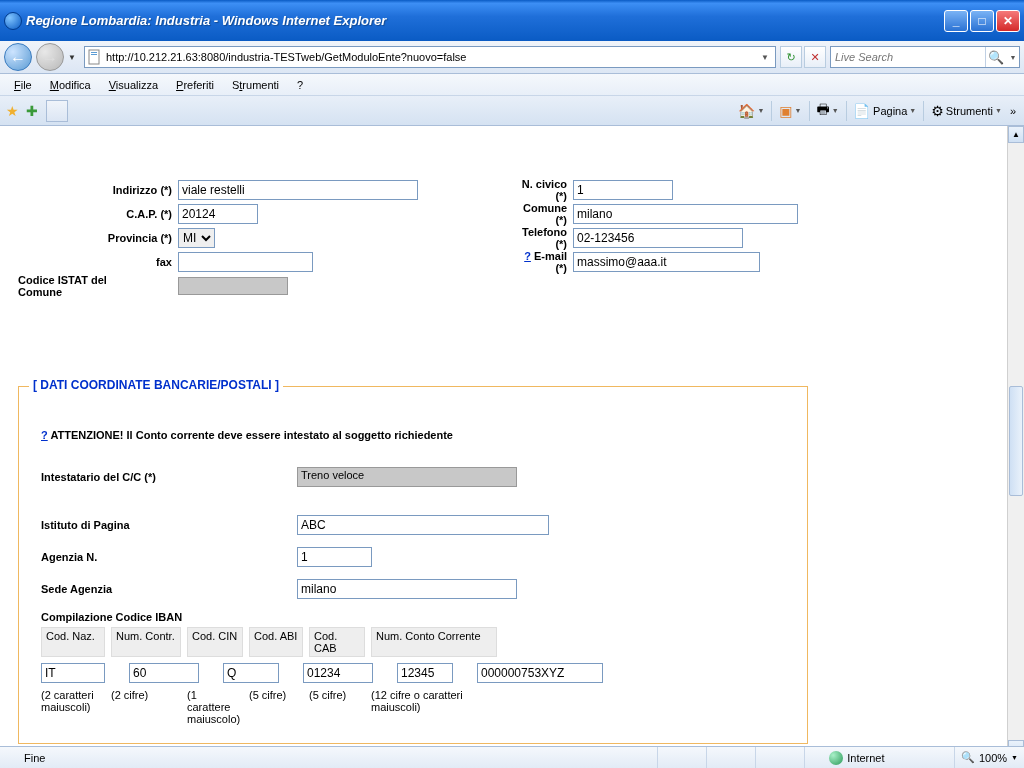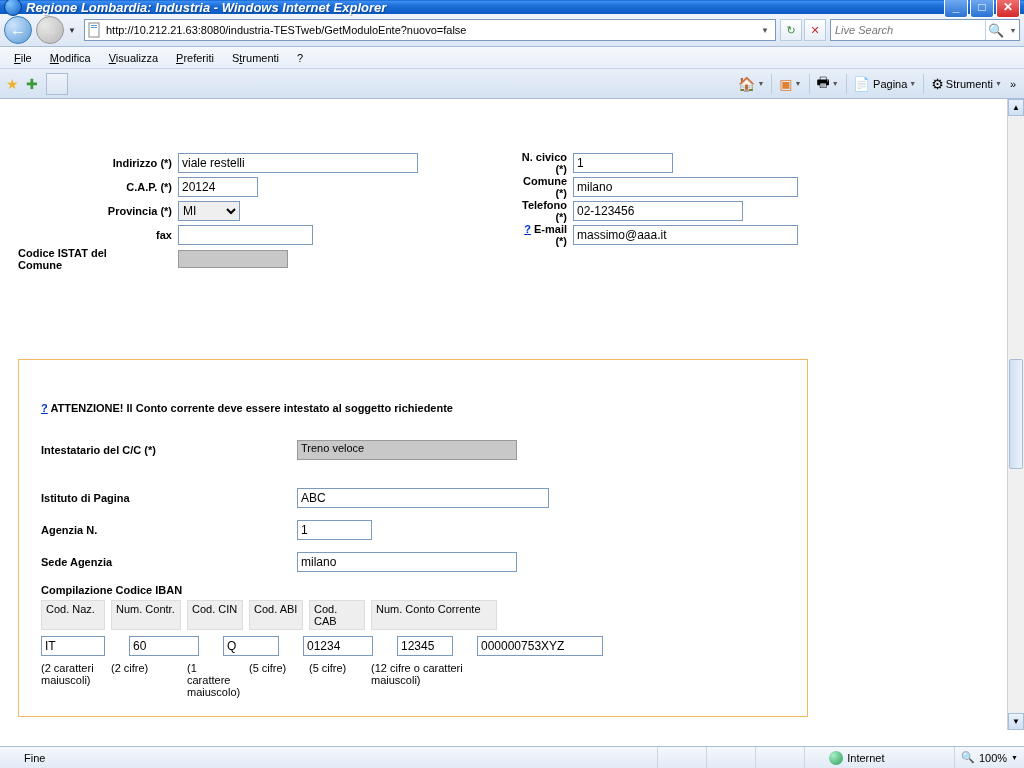--- a/index.html
+++ b/index.html
@@ -1,19 +1,19 @@
 <!DOCTYPE html>
 <html><head>
 <meta charset="utf-8">
 <style>
 * { box-sizing: border-box; margin: 0; padding: 0; }
 body { font-family: Tahoma, Arial, sans-serif; font-size: 11px; background: #fff; overflow: hidden; width: 1024px; height: 768px; }
 
 
-.titlebar { height: 14px; background: linear-gradient(to bottom, #0a5bc4 0%, #3d8ff5 8%, #1f6fd9 40%, #0a5bc4 100%); display: flex; align-items: center; padding: 0 4px; color: #fff; font-weight: bold; }
+.titlebar { height: 41px; background: linear-gradient(to bottom, #0a5bc4 0%, #3d8ff5 8%, #1f6fd9 40%, #0a5bc4 100%); display: flex; align-items: center; padding: 0 4px; color: #fff; font-weight: bold; }
 .titlebar .ie-icon { width: 18px; height: 18px; margin-right: 4px; border-radius: 50%; background: radial-gradient(circle at 30% 30%, #7fc4ff, #0a5bc4); border: 1px solid #003a8c; }
 .titlebar .title-text { flex: 1; font-size: 13px; text-shadow: 1px 1px 1px rgba(0,0,0,0.3); font-style: italic; }
 .titlebar .winbtns { display: flex; gap: 2px; }
 .titlebar .winbtn { width: 24px; height: 22px; border: 1px solid #fff; border-radius: 3px; display: flex; align-items: center; justify-content: center; font-size: 12px; font-weight: bold; cursor: pointer; }
 .titlebar .winbtn.min, .titlebar .winbtn.max { background: linear-gradient(to bottom, #7ab3f5, #2a72d4); }
 .titlebar .winbtn.close { background: linear-gradient(to bottom, #f57a7a, #d42a2a); }
 
 
 .navrow { height: 33px; background: linear-gradient(to bottom, #f0f4fa, #dce6f4); display: flex; align-items: center; padding: 2px 4px; border-bottom: 1px solid #a9bdd8; gap: 4px; }
 .navbtn { width: 28px; height: 28px; border-radius: 50%; background: radial-gradient(circle at 30% 30%, #cde4ff, #5a9bd4); border: 1px solid #3a7bbf; display: flex; align-items: center; justify-content: center; color: #fff; font-size: 16px; cursor: pointer; }
@@ -176,39 +176,40 @@
       <span class="lab2"><span>N. civico</span><br><span>(*)</span></span>
       <input type="text" style="width: 100px;" value="1">
 
       <span class="lab">C.A.P. (*)</span>
       <input type="text" style="width: 80px;" value="20124">
       <span></span>
       <span class="lab2"><span>Comune</span><br><span>(*)</span></span>
       <input type="text" style="width: 225px;" value="milano">
 
       <span class="lab">Provincia (*)</span>
-      <div><select style="width:62px"><option>MI</option></select></div>
+      <div><select style="width:37px"><option>MI</option></select></div>
       <span></span>
       <span class="lab2"><span>Telefono</span><br><span>(*)</span></span>
       <input type="text" style="width: 170px;" value="02-123456">
 
       <span class="lab">fax</span>
       <input type="text" style="width: 135px;" value="">
       <span></span>
       <span class="lab2"><span class="hlink">?</span> <span>E-mail</span><br><span>(*)</span></span>
-      <input type="text" style="width: 225px;" value="massimo@aaa.it">
+      <input type="text" style="width: 187px;" value="massimo@aaa.it">
 
       <span class="lab" style="text-align:left;padding-left:0;width:130px">Codice ISTAT del Comune</span>
       <span class="istat"></span>
       <span></span>
         <span></span>
         <span></span>
     </div>
 
     <div class="fieldset">
+      <div class="legend">[ DATI COORDINATE BANCARIE/POSTALI ]</div>
       <div class="warn"><span class="hlink">?</span><span> ATTENZIONE! Il Conto corrente deve essere intestato al soggetto richiedente</span></div>
 
       <div class="bankrow">
         <span class="blab">Intestatario del C/C (*)</span>
         <span class="ro">Treno veloce</span>
       </div>
       <div style="height:16px"></div>
       <div class="bankrow">
         <span class="blab">Istituto di Pagina</span>
         <input type="text" style="width: 252px;" value="ABC">

